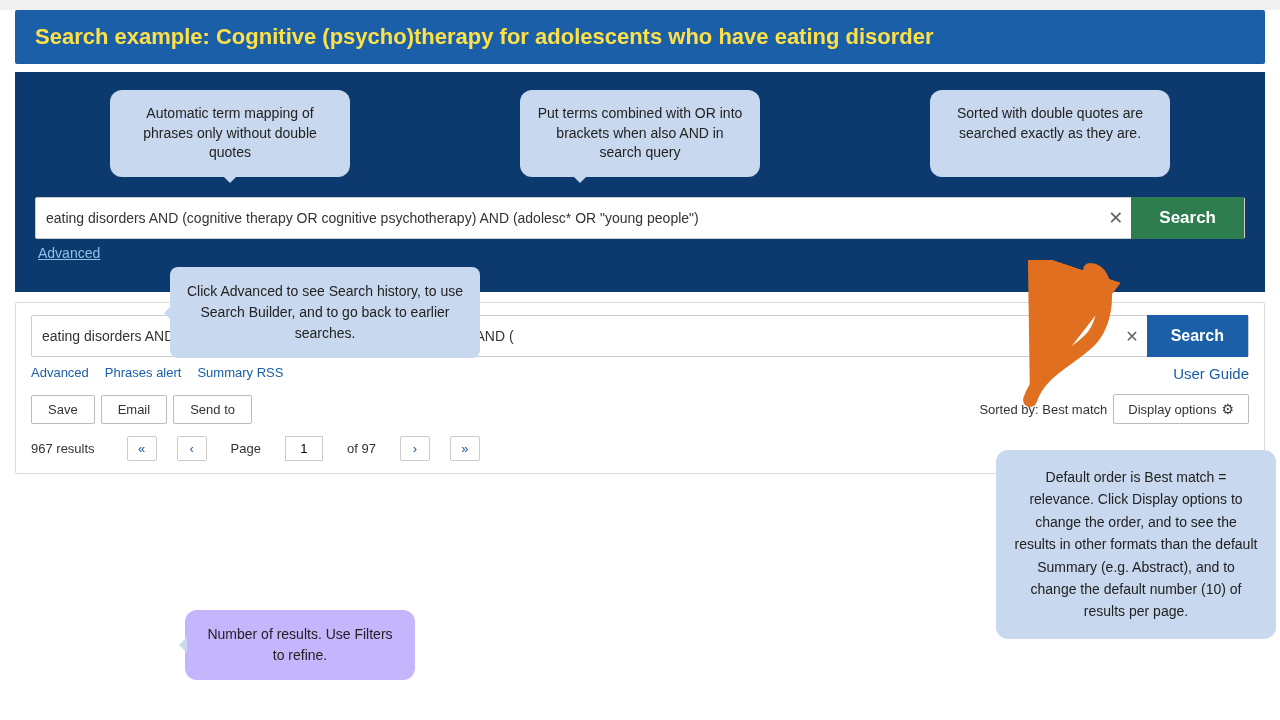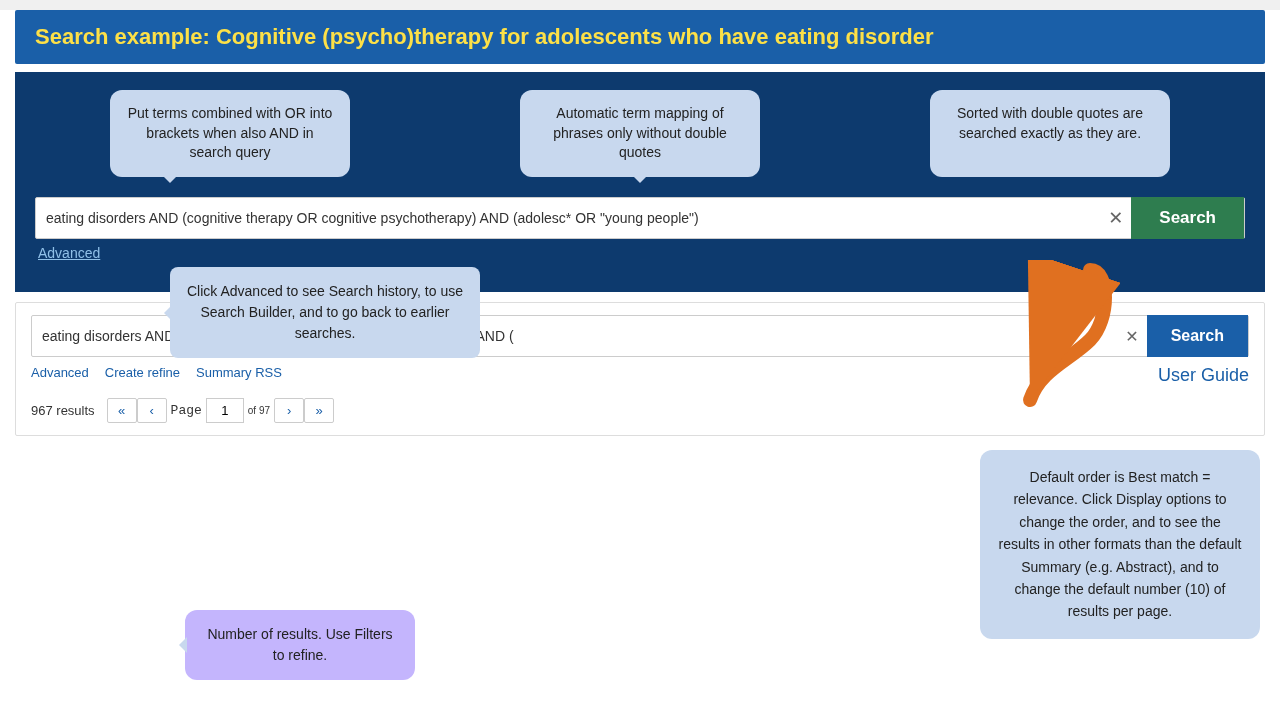--- a/index.html
+++ b/index.html
@@ -214,21 +214,21 @@
     .links-row a {
       color: #1a5fa8;
       text-decoration: none;
       cursor: pointer;
     }
 
     .user-guide-link {
       margin-left: auto;
       color: #1a5fa8;
       text-decoration: none;
-      font-size: 18px;
+      font-size: 15px;
       cursor: pointer;
       text-align: right;
     }
 
     
     .action-row {
       display: flex;
       align-items: center;
       gap: 6px;
       margin-bottom: 12px;
@@ -263,21 +263,21 @@
       align-items: center;
       gap: 5px;
     }
 
     .gear-icon { font-size: 14px; }
 
     
     .pagination-row {
       display: flex;
       align-items: center;
-      gap: 0;
+      gap: 20px;
       margin-top: 8px;
     }
 
     .results-count {
       font-size: 13px;
       color: #333;
       margin-right: 12px;
     }
 
     .page-nav-btn {
@@ -289,33 +289,32 @@
       color: #1a5fa8;
       border-radius: 2px;
       min-width: 30px;
       text-align: center;
     }
 
     .page-label {
       font-size: 13px;
       color: #333;
       margin: 0 4px;
-      font-family: Liberation Mono, monospace;
     }
 
     .page-input {
       width: 38px;
       text-align: center;
       border: 1px solid #ccc;
       padding: 4px;
       font-size: 13px;
     }
 
     .of-pages {
-      font-size: 10px;
+      font-size: 13px;
       color: #333;
       margin: 0 4px;
     }
 
     
     .results-balloon {
       position: absolute;
       background: #c4b5fd;
       border-radius: 12px;
       padding: 14px 18px;
@@ -342,21 +341,21 @@
     
     .right-balloon {
       position: absolute;
       background: #c8d8ee;
       border-radius: 12px;
       padding: 16px 18px;
       font-size: 14px;
       color: #222;
       text-align: center;
       width: 280px;
-      right: 20px;
+      right: 4px;
       top: 440px;
       z-index: 10;
       line-height: 1.6;
     }
 
     
     .orange-arrow {
       position: absolute;
       right: 160px;
       top: 250px;
@@ -382,25 +381,25 @@
 <div class="page-wrapper">
 
   <div class="title-bar">
     <span>Search example: Cognitive (psycho)therapy for adolescents who have eating disorder</span>
   </div>
 
   <div class="top-section">
 
     
     <div class="tooltips-row">
+      <div class="tooltip-bubble">
+        <span>Automatic term mapping of phrases only without double quotes</span>
+      </div>
       <div class="tooltip-bubble tooltip-bubble-2">
         <span>Put terms combined with OR into brackets when also AND in search query</span>
-      </div>
-      <div class="tooltip-bubble">
-        <span>Automatic term mapping of phrases only without double quotes</span>
       </div>
       <div class="tooltip-bubble tooltip-bubble-4">
         <span>Sorted with double quotes are searched exactly as they are.</span>
       </div>
     </div>
 
     
     <div class="search-bar-top">
       <input class="search-input-top" type="text" value="eating disorders AND (cognitive therapy OR cognitive psychotherapy) AND (adolesc* OR &quot;young people&quot;)" style="">
       <button class="clear-btn-top">
@@ -442,30 +441,48 @@
       <button class="search-btn-results">
         <span>Search</span>
       </button>
     </div>
 
     <div class="links-row">
       <a href="#">
         <span>Advanced</span>
       </a>
       <a href="#">
-        <span>Create refine</span>
+        <span>Phrases alert</span>
       </a>
       <a href="#">
         <span>Summary RSS</span>
       </a>
       <a class="user-guide-link" href="#">
         <span>User Guide</span>
       </a>
     </div>
 
+    <div class="action-row">
+      <button class="action-btn">
+        <span>Save</span>
+      </button>
+      <button class="action-btn">
+        <span>Email</span>
+      </button>
+      <button class="action-btn">
+        <span>Send to</span>
+      </button>
+      <span class="sorted-by">Sorted by: Best match</span>
+      <button class="display-options-btn">
+        <span>Display options</span>
+        <span class="gear-icon">
+          <span>⚙</span>
+        </span>
+      </button>
+    </div>
 
     <div class="pagination-row">
       <span class="results-count">967 results</span>
       <button class="page-nav-btn">
         <span>«</span>
       </button>
       <button class="page-nav-btn">
         <span>‹</span>
       </button>
       <span class="page-label">Page</span>

